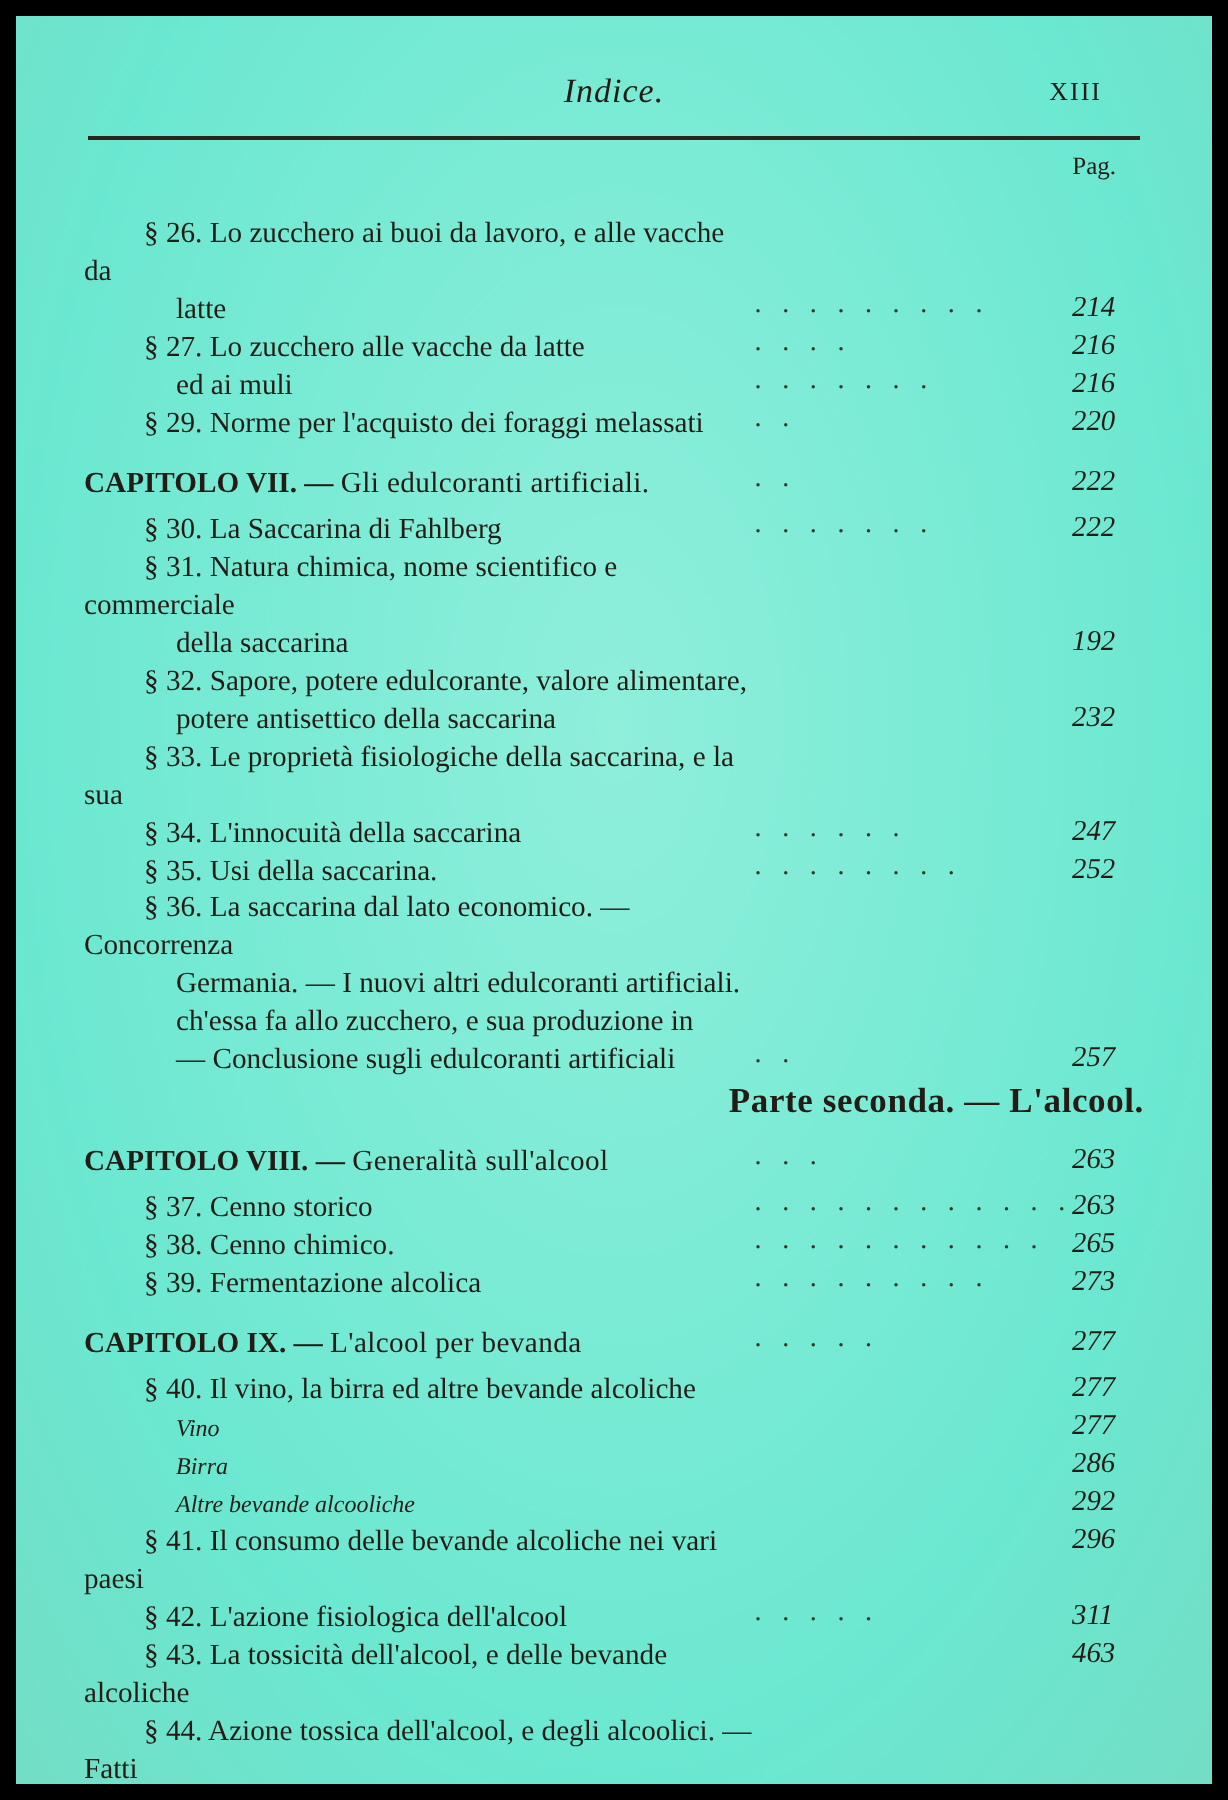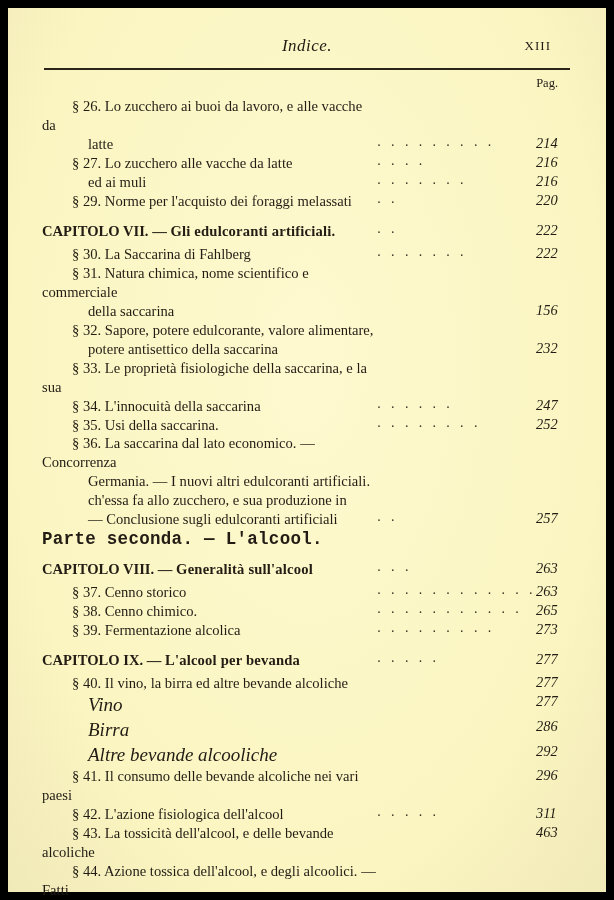--- a/index.html
+++ b/index.html
@@ -12,21 +12,21 @@
     height: 900px;
     overflow: hidden;
     font-family: "Liberation Serif", serif;
   }
   .page {
     position: absolute;
     left: 8px;
     top: 8px;
     width: 598px;
     height: 884px;
-    background: #fef9c3;
+    background: #5eead4;
     box-sizing: border-box;
     padding: 28px 34px 20px 34px;
     color: #221c14;
   }
   
   .page::before {
     content: "";
     position: absolute;
     left: 0; top: 0; right: 0; bottom: 0;
     background: radial-gradient(ellipse at 50% 40%, rgba(255,250,235,0.30) 0%, rgba(221,209,180,0.10) 70%, rgba(190,176,145,0.22) 100%);
@@ -55,21 +55,21 @@
   }
   .rule {
     border: none;
     border-top: 2px solid #2a2419;
     margin: 6px 2px 6px 2px;
   }
   .pag-label {
     text-align: right;
     font-size: 12.5px;
     padding-right: 14px;
-    margin-bottom: 6px;
+    margin-bottom: 17px;
   }
 
   table.toc {
     width: 100%;
     border-collapse: collapse;
   }
   table.toc td {
     vertical-align: top;
     padding: 0;
   }
@@ -101,38 +101,37 @@
     padding-top: 11px;
     padding-bottom: 4px;
   }
   tr.sect td.dots, tr.sect td.pg {
     padding-top: 11px;
   }
   .para { padding-left: 30px; text-indent: -16px; }
   .cap { padding-left: 0; }
   .cap .capname { font-weight: bold; }
   .cap .capttl {
-    font-weight: bold;
+    font-weight: normal;
     letter-spacing: 0.2px;
   }
   .sub {
     padding-left: 46px;
     font-style: italic;
-    font-size: 19px;
+    font-size: 12px;
     font-family: Liberation Serif, serif;
   }
   .cont { padding-left: 46px; text-indent: 0; }
   .part-head {
-    text-align: left;
+    text-align: right;
     font-weight: bold;
     font-size: 17.5px;
     padding-top: 26px;
     padding-bottom: 16px;
     letter-spacing: 0.3px;
-    font-family: Liberation Mono, monospace;
   }
 </style>
 </head>
 <body>
 
 <div class="page">
   <div class="page-inner">
 
     <div class="head-row">
       <span class="head-title">Indice.</span>
@@ -181,21 +180,21 @@
             <td class="pg">222</td>
           </tr>
           <tr>
             <td class="txt"><span class="para">§ 31. Natura chimica, nome scientifico e commerciale</span></td>
             <td class="dots"></td>
             <td class="pg"></td>
           </tr>
           <tr>
             <td class="txt"><span class="cont">della saccarina</span></td>
             <td class="dots"></td>
-            <td class="pg">156</td>
+            <td class="pg">192</td>
           </tr>
           <tr>
             <td class="txt"><span class="para">§ 32. Sapore, potere edulcorante, valore alimentare,</span></td>
             <td class="dots"></td>
             <td class="pg"></td>
           </tr>
           <tr>
             <td class="txt"><span class="cont">potere antisettico della saccarina</span></td>
             <td class="dots"></td>
             <td class="pg">232</td>

